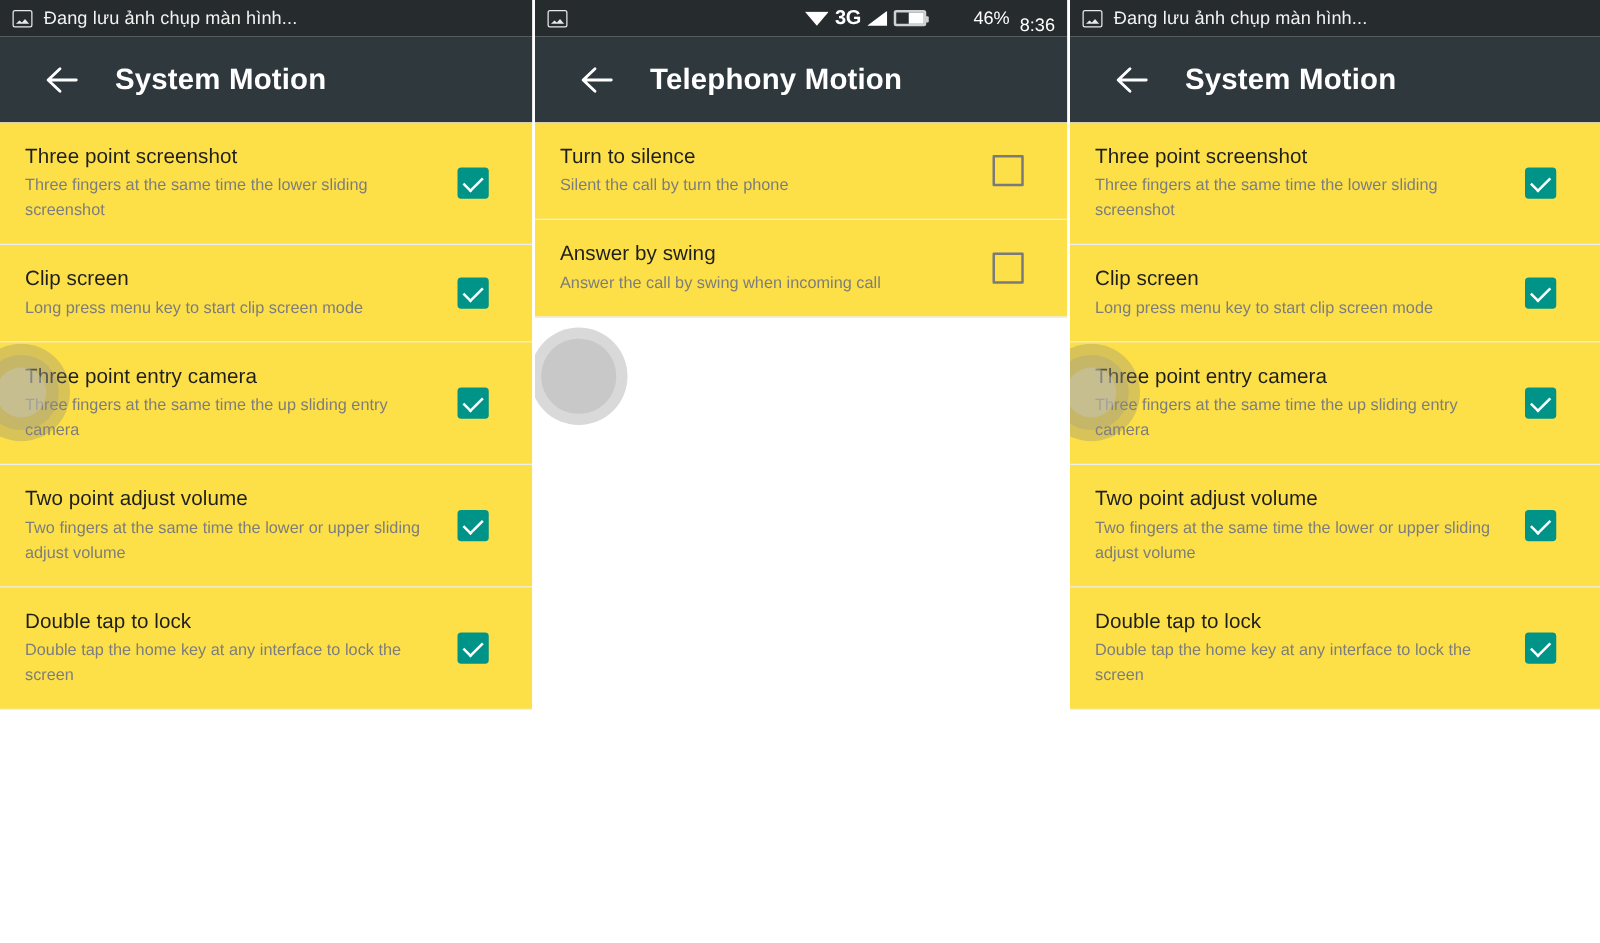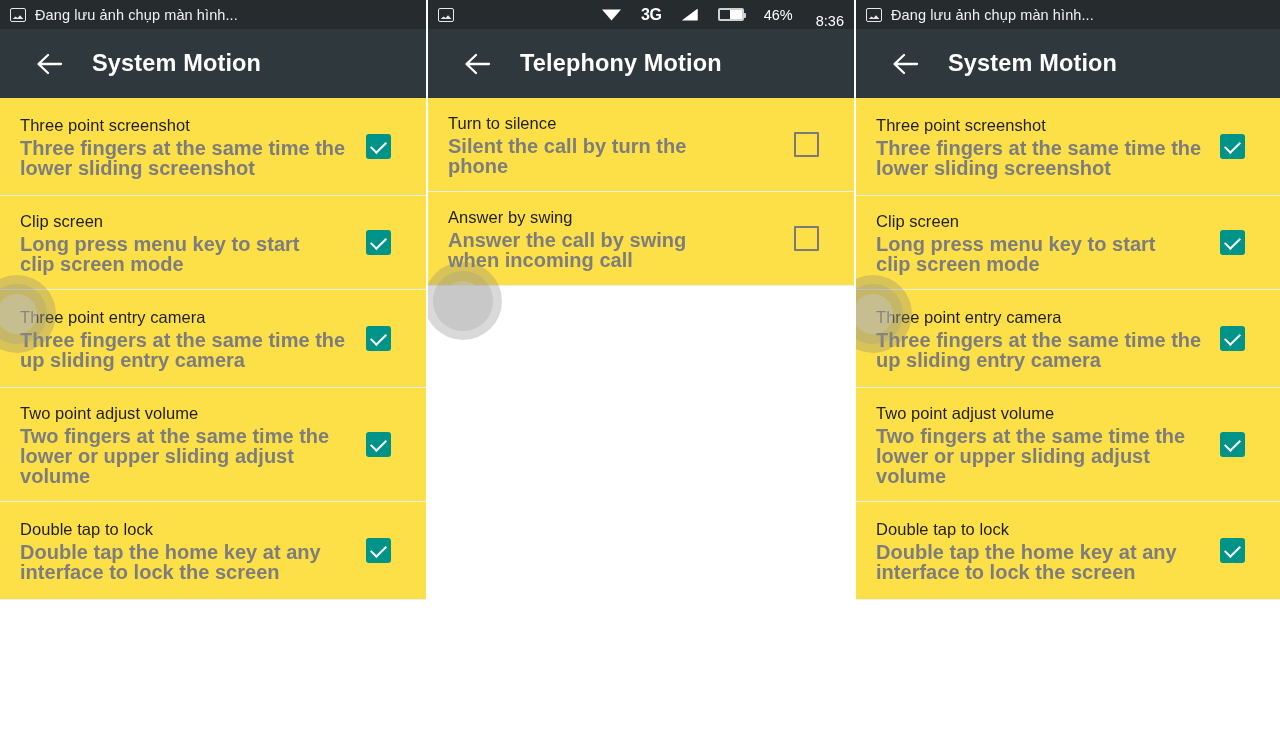--- a/index.html
+++ b/index.html
@@ -12,21 +12,21 @@
           display:flex; flex-direction:column; overflow:hidden; }
   .panel.p1{ width:426px; }
   .panel.gap{ width:2px; background:#ffffff; height:754px; flex:0 0 2px; }
   .panel.p2{ width:426px; }
   .panel.p3{ width:424px; }
 
   
   .statusbar{ height:29px; background:#262b2e; flex:0 0 29px;
               display:flex; align-items:center; padding:0 10px; color:#ffffff; }
   .sb-left{ display:flex; align-items:center; gap:9px; flex:1 1 auto; min-width:0; }
-  .sb-right{ display:flex; align-items:center; gap:20px; flex:0 0 auto; }
+  .sb-right{ display:flex; align-items:center; gap:5px; flex:0 0 auto; }
   .sb-text{ font-size:14.5px; color:#f2f2f2; white-space:nowrap;
             letter-spacing:.1px; }
 
   .ic-image{ width:16px; height:14px; border:1.6px solid #e8e8e8; border-radius:2px;
              position:relative; flex:0 0 auto; }
   .ic-image::after{ content:""; position:absolute; left:1.4px; right:1.4px; bottom:1.2px;
              height:5px; background:#e8e8e8;
              clip-path:polygon(0 100%,28% 42%,46% 72%,68% 18%,100% 100%); }
 
   .ic-wifi{ width:19px; height:14px; position:relative; flex:0 0 auto; }
@@ -35,38 +35,38 @@
   .sb-3g{ font-size:16px; font-weight:700; color:#ffffff; letter-spacing:-.3px; }
   .ic-signal{ width:16px; height:14px; position:relative; flex:0 0 auto; }
   .ic-signal::after{ content:""; position:absolute; inset:1px 0 1px 0; background:#ffffff;
              clip-path:polygon(100% 0,100% 100%,0 100%); }
   .ic-batt{ width:26px; height:13px; border:2px solid #cfd2d4; border-radius:2px;
             position:relative; flex:0 0 auto; }
   .ic-batt::before{ content:""; position:absolute; right:-4px; top:3px; width:2.5px;
             height:5px; background:#cfd2d4; border-radius:0 1px 1px 0; }
   .ic-batt::after{ content:""; position:absolute; right:0; top:0; bottom:0; width:54%;
             background:#ffffff; }
-  .sb-batt-pct{ font-size:14.5px; color:#ffffff; font-weight:400; }
+  .sb-batt-pct{ font-size:14.5px; color:#ffffff; font-weight:400;margin-left:33px; }
   .sb-time{ font-size:14.5px; color:#ffffff; font-weight:400; margin-left:3px;margin-top:13px; }
 
   
   .appbar{ height:69px; background:#2f383d; flex:0 0 69px;
            display:flex; align-items:center; padding-left:32px; gap:26px; }
   .back-btn{ width:34px; height:34px; position:relative; flex:0 0 auto; cursor:pointer; }
   .back-btn svg{ display:block; }
   .appbar-title{ font-size:23.5px; font-weight:700; color:#ffffff; letter-spacing:.15px; }
 
   
   .list{ flex:1 1 auto; background:#ffffff; position:relative; overflow:hidden; }
   .row{ position:relative; display:flex; align-items:center; background:#fde047;
         border-bottom:1px solid #eceff0; padding:0 20px 0 20px; }
   .row .texts{ flex:1 1 auto; min-width:0; padding:14px 0 15px 0; }
   .row .title{ font-size:16.5px; color:#1f1f1f; line-height:22px; letter-spacing:.05px; }
-  .row .sub{ font-size:20px; color:#7d7d7d; line-height:20px; margin-top:2px;
-             letter-spacing:.02px;font-weight:bold; }
+  .row .sub{ font-size:13px; color:#7d7d7d; line-height:20px; margin-top:2px;
+             letter-spacing:.02px; }
   .row .cb-wrap{ flex:0 0 auto; width:56px; display:flex; justify-content:center; }
 
   .cb{ width:25px; height:25px; border-radius:3px; position:relative; cursor:pointer; }
   .cb.on{ background:#009387; }
   .cb.on::after{ content:""; position:absolute; left:5px; top:7px; width:13px; height:7px;
         border-left:2.6px solid #ffffff; border-bottom:2.6px solid #ffffff;
         transform:rotate(-45deg); }
   .cb.off{ background:transparent; border:2.3px solid #7a7a7a; border-radius:1px; }
 
   

